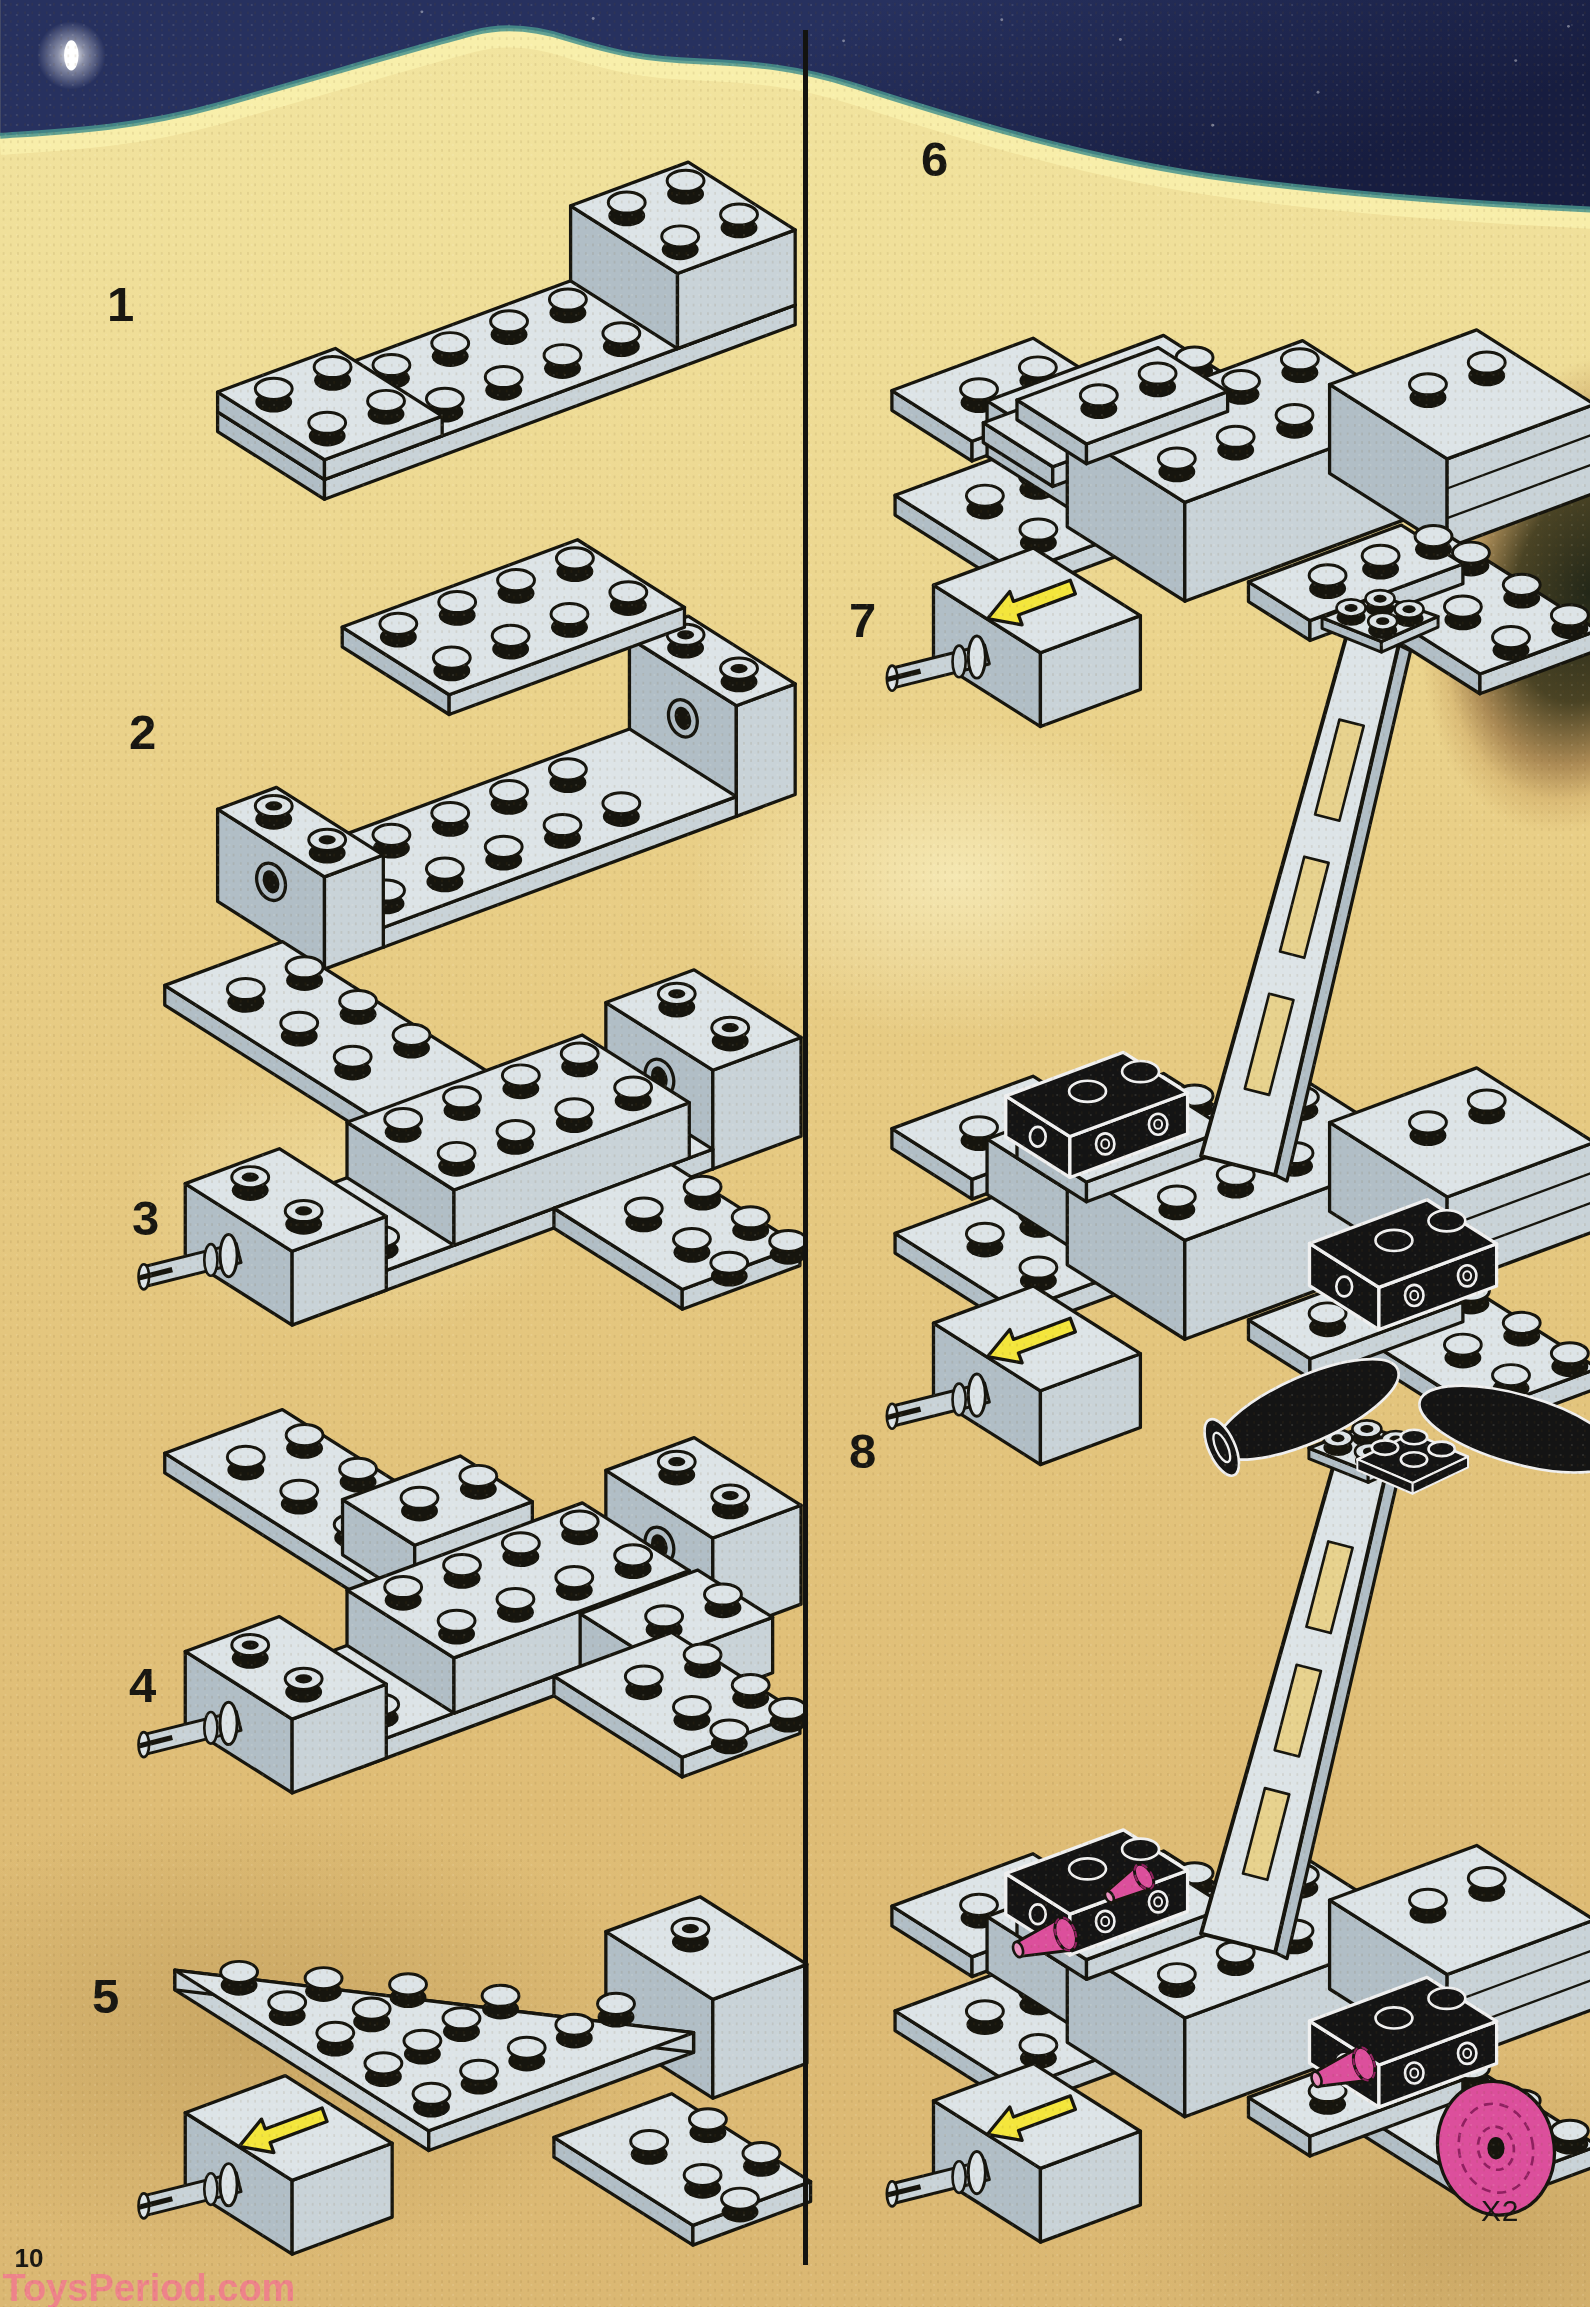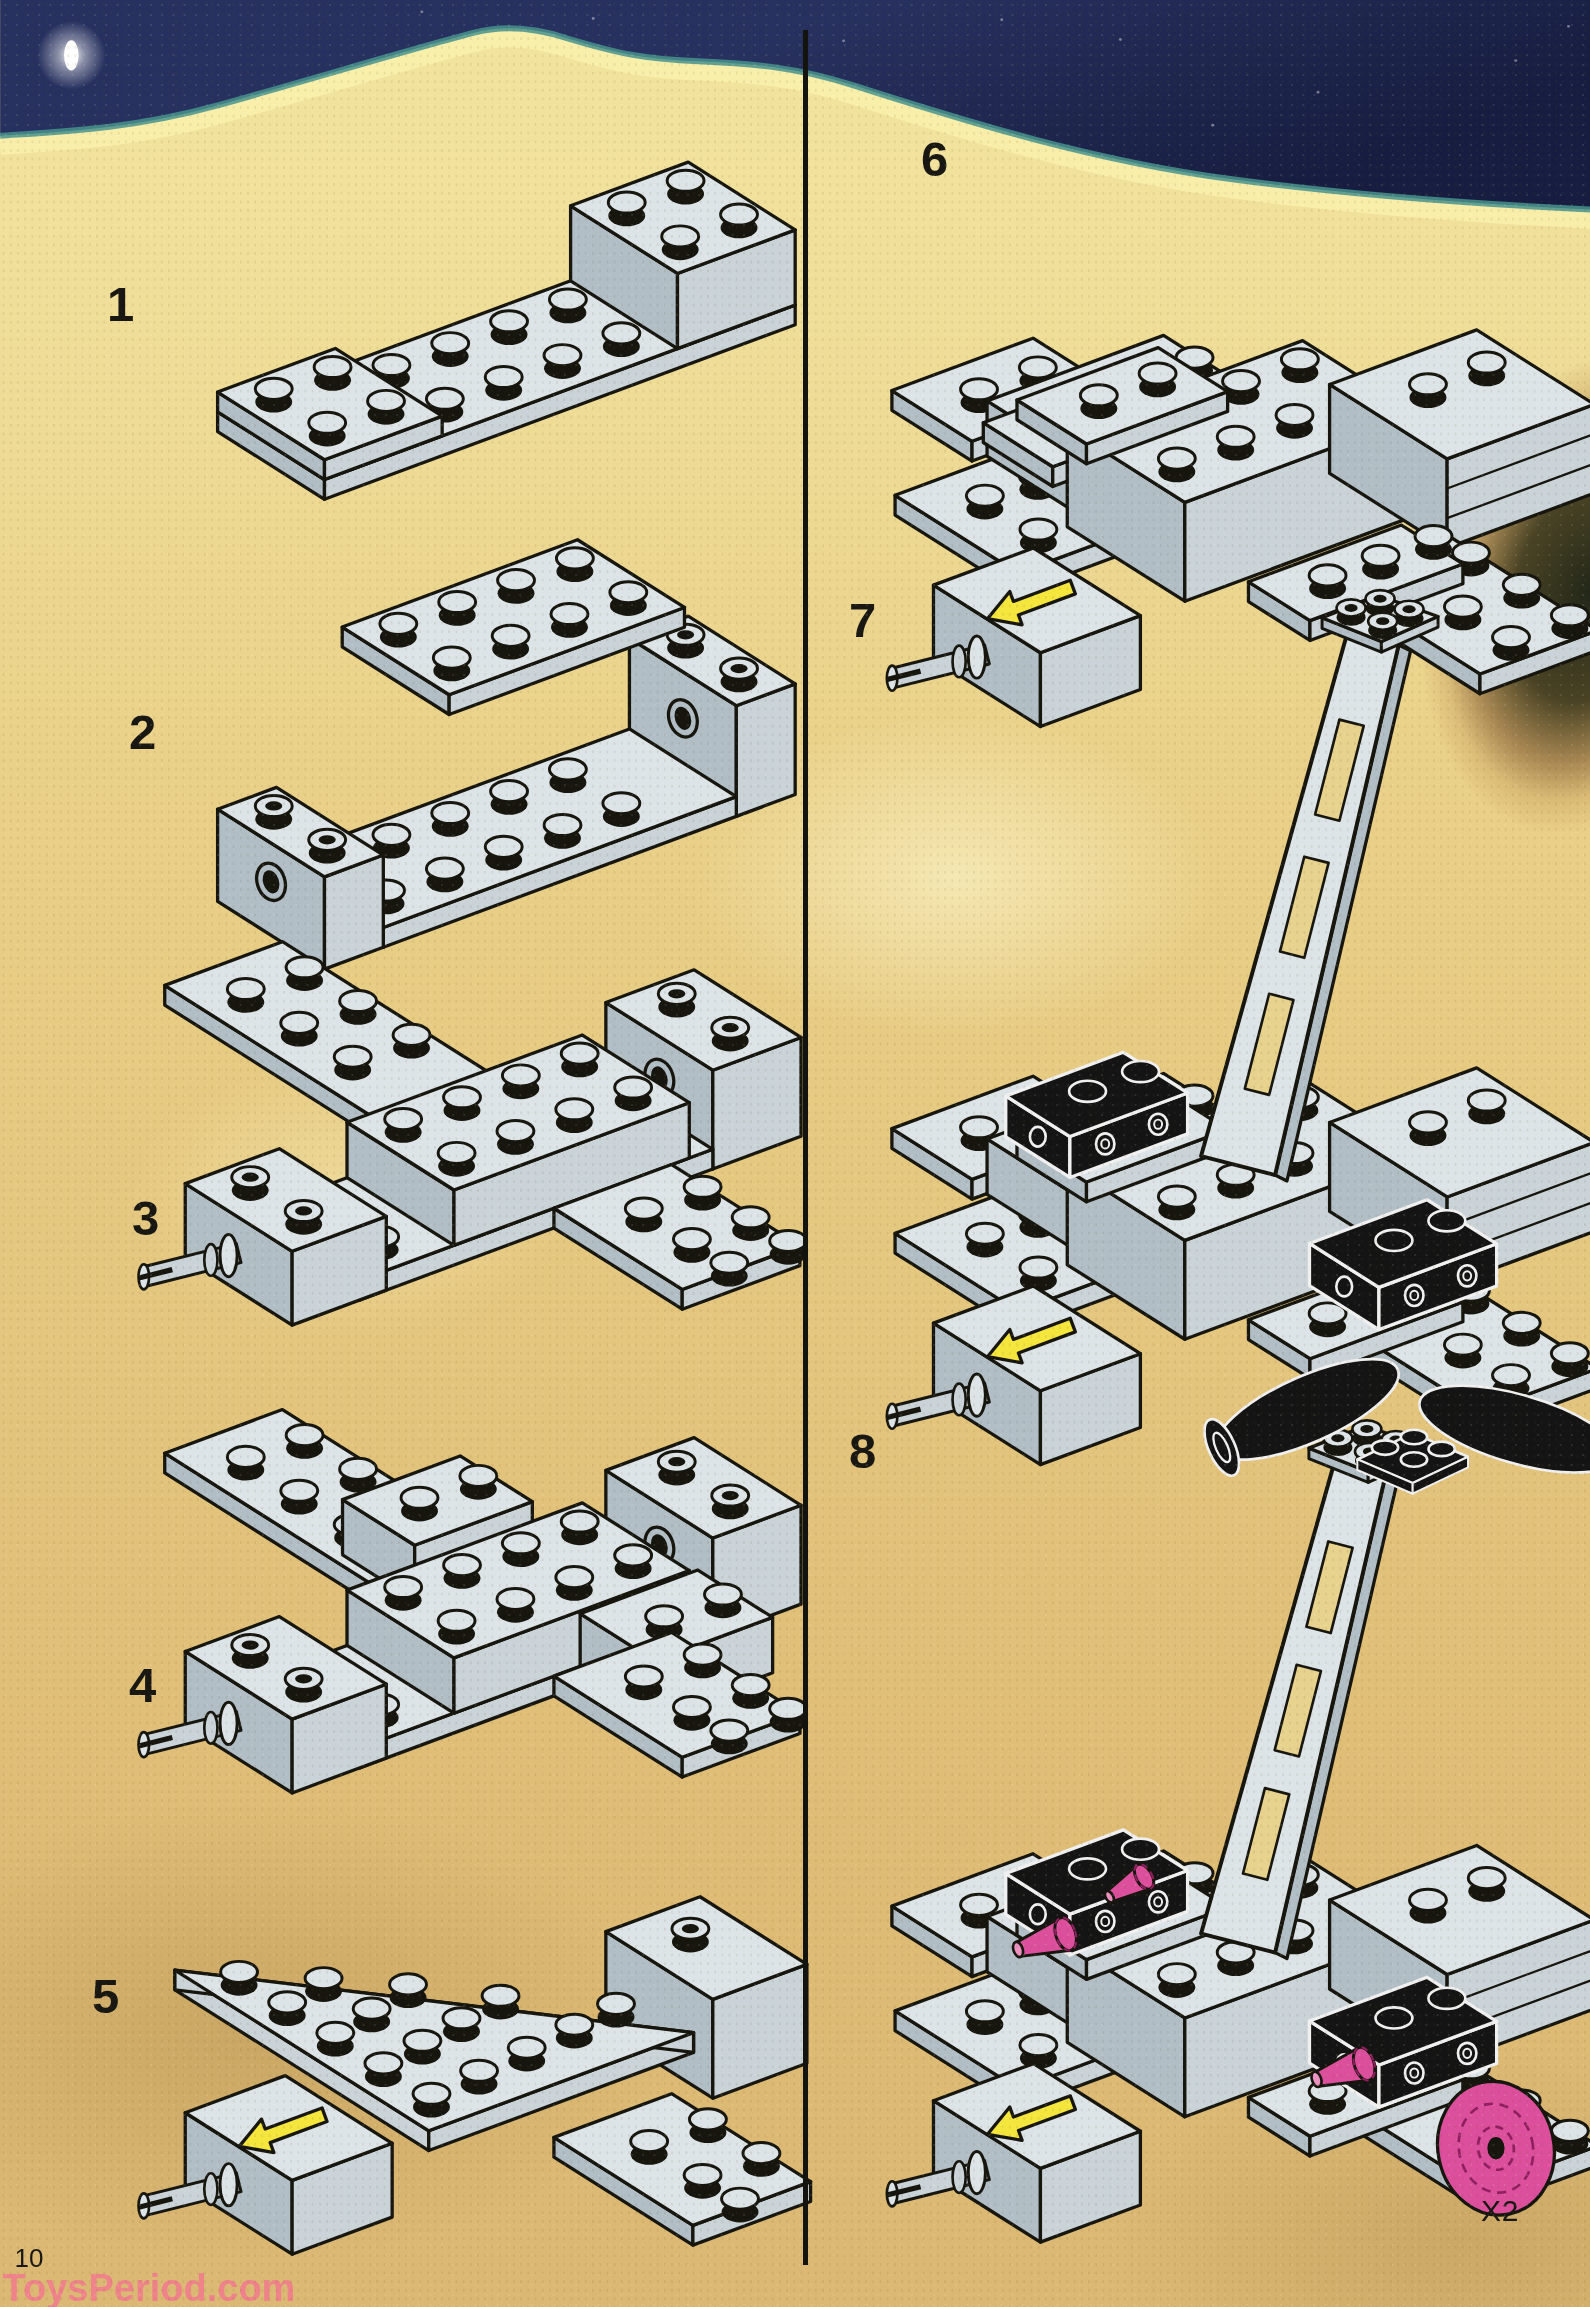--- a/index.html
+++ b/index.html
@@ -16,21 +16,21 @@
       radial-gradient(rgba(110,80,30,.14) 0.9px, transparent 1.1px),
       radial-gradient(rgba(255,255,240,.13) 0.8px, transparent 1px);
     background-size:7.2px 8.6px,11.2px 10px;}
   .crater{position:absolute;z-index:1;left:1404px;top:316px;width:369px;height:554px;
     transform:rotate(14deg);border-radius:50%;
     background:radial-gradient(closest-side, rgba(24,30,18,.95) 0%, rgba(46,42,18,.85) 40%, rgba(96,52,20,.45) 63%, rgba(150,90,35,.18) 76%, transparent 88%);}
   svg#art{position:absolute;left:0;top:0;z-index:2;}
   .divider{position:absolute;z-index:3;background:var(--divider,#131310);}
   .num{position:absolute;z-index:4;font-size:49px;font-weight:900;line-height:1;
     color:var(--text,#181712);letter-spacing:-1.3px;}
-  .pageno{position:absolute;z-index:4;left:14.5px;top:2243px;font-size:26px;font-weight:400;color:var(--text,#181712);}
+  .pageno{position:absolute;z-index:4;left:14.5px;top:2243px;font-size:26px;font-weight:700;color:var(--text,#181712);}
   .xqty{position:absolute;z-index:4;left:1481px;top:2194px;font-size:30px;font-weight:500;color:var(--text,#181712);letter-spacing:0.7px;}
   .wm{position:absolute;z-index:5;left:2.6px;top:2267px;font-size:38px;font-weight:700;
     color:var(--watermark,#f17c8e);opacity:.88;letter-spacing:0px;}
 </style>
 </head>
 <body>
 
 <div class="page">
   <div class="crater"></div>
 

